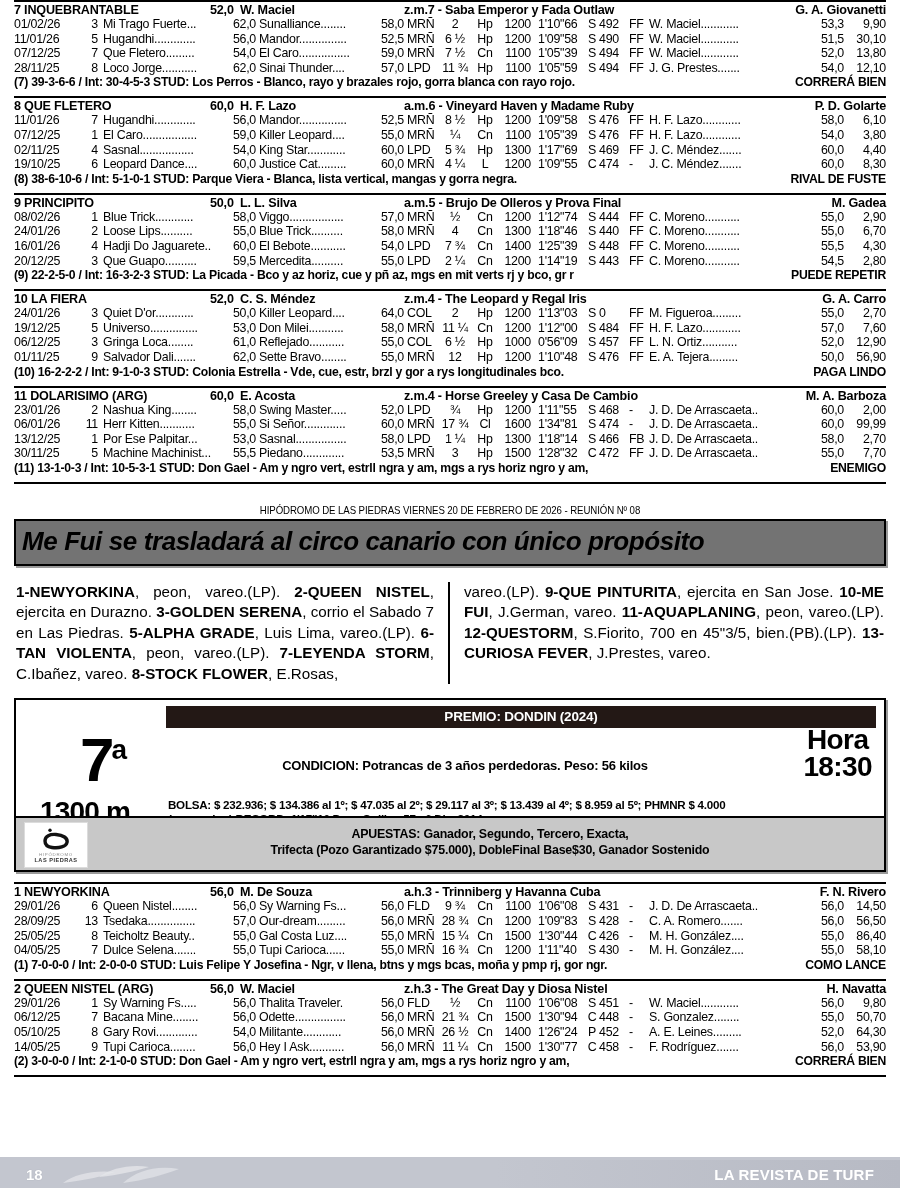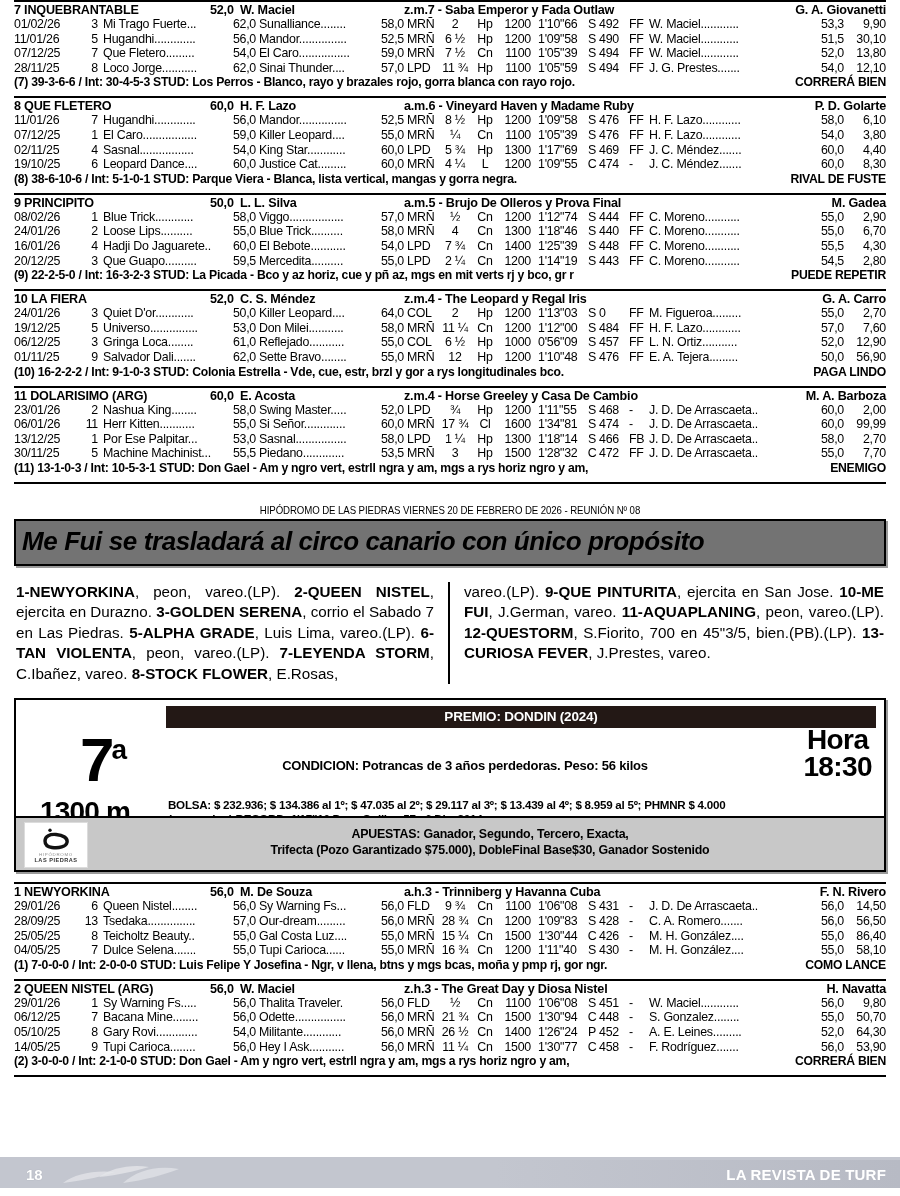--- a/index.html
+++ b/index.html
@@ -146,21 +146,21 @@
     display:flex;align-items:center;
   }
   .footer .pg{
     color:#ffffff;font-weight:bold;font-size:15px;padding-left:26px;
     text-shadow:0 0 1px #9aa0ab;
   }
   .footer .fx{
     margin-left:10px;width:160px;height:22px;opacity:.55;
   }
   .footer .brand{
-    margin-left:auto;padding-right:14px;color:#fff;font-weight:bold;
+    margin-left:auto;padding-right:26px;color:#fff;font-weight:bold;
     font-size:15px;letter-spacing:0.2px;
   }
   .footer-rule{position:absolute;left:0;right:0;bottom:36px;height:3px;background:#c3c6cf;}
 </style>
 </head>
 <body>
 
 <div class="page">
 
   <div class="entries">

